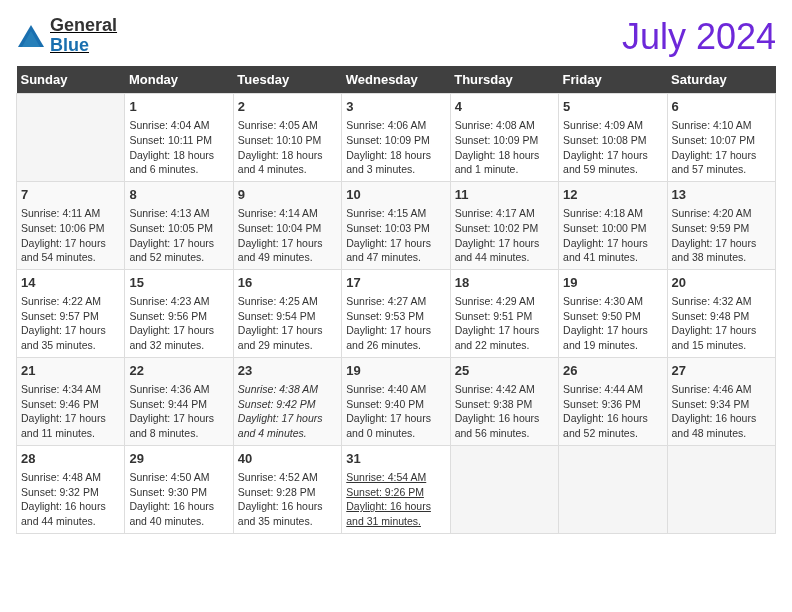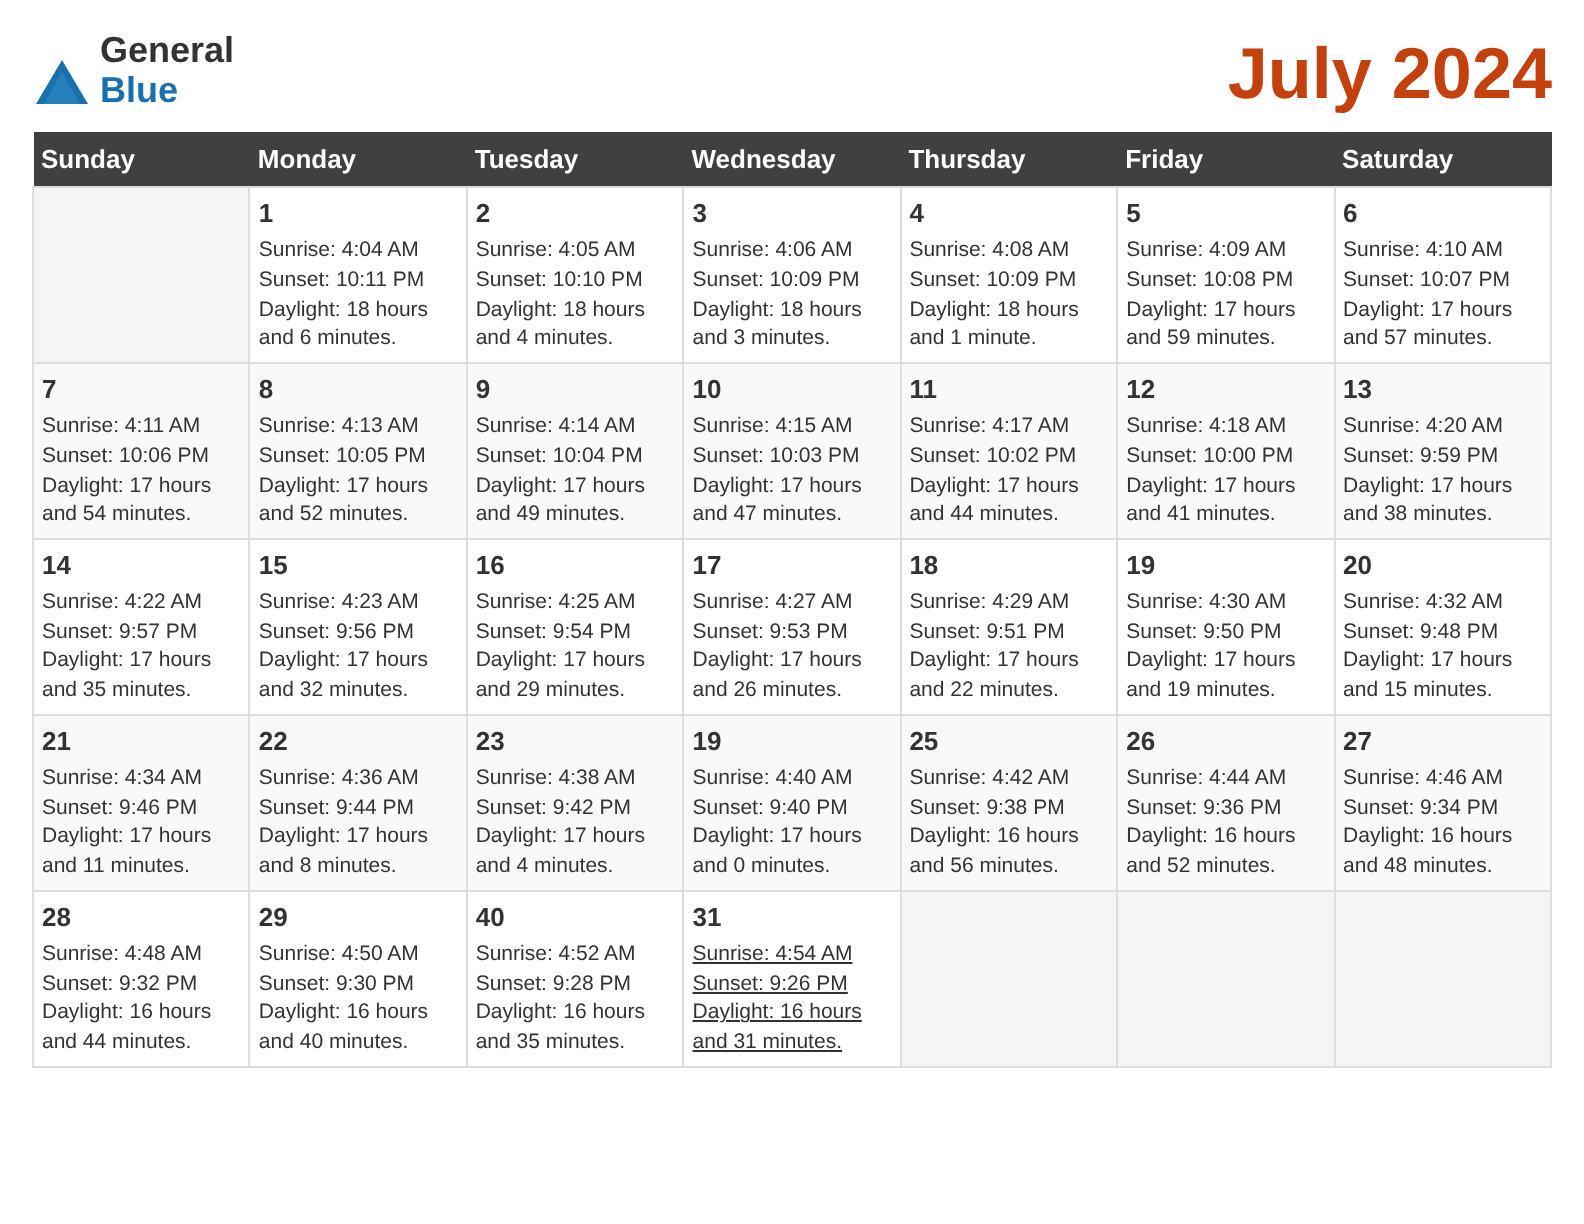--- a/index.html
+++ b/index.html
@@ -11,21 +11,22 @@
       padding: 16px;
     }
     .header-section {
       display: flex;
       justify-content: space-between;
       align-items: flex-start;
       margin-bottom: 8px;
     }
     .logo {
       display: flex;
-      align-items: flex-end;
+      align-items: center;
+      text-decoration: underline;
     }
     .logo-text {
       display: flex;
       flex-direction: column;
       line-height: 1.1;
     }
     .logo-general {
       font-size: 18px;
       font-weight: bold;
       color: #333;
@@ -38,22 +39,22 @@
     .logo-icon {
       width: 30px;
       height: 30px;
       margin-right: 4px;
     }
     .title-section {
       text-align: right;
     }
     .month-title {
       font-size: 36px;
-      color: #c2410c;
-      font-weight: bold;
+      color: #6d28d9;
+      font-weight: normal;
     }
     .location-title {
       font-size: 16px;
       color: #333;
     }
     table {
       width: 100%;
       border-collapse: collapse;
       font-size: 11px;
     }
@@ -283,21 +284,21 @@
         </td>
         <td>
           <span class="day-number">22</span>
           <div class="day-info" style="white-space: pre-line;">Sunrise: 4:36 AM
 Sunset: 9:44 PM
 Daylight: 17 hours
 and 8 minutes.</div>
         </td>
         <td>
           <span class="day-number">23</span>
-          <div class="day-info" style="white-space: pre-line;">Sunrise: 4:38 AM
+          <div class="day-info" style="white-space: pre-line; font-style: italic;">Sunrise: 4:38 AM
 Sunset: 9:42 PM
 Daylight: 17 hours
 and 4 minutes.</div>
         </td>
         <td>
           <span class="day-number">19</span>
           <div class="day-info" style="white-space: pre-line;">Sunrise: 4:40 AM
 Sunset: 9:40 PM
 Daylight: 17 hours
 and 0 minutes.</div>

